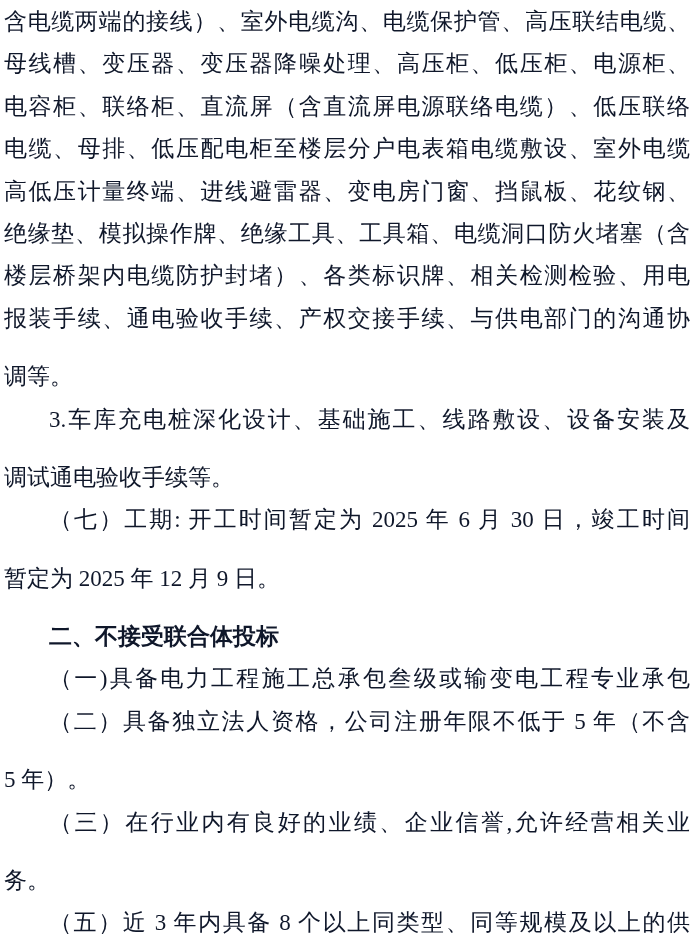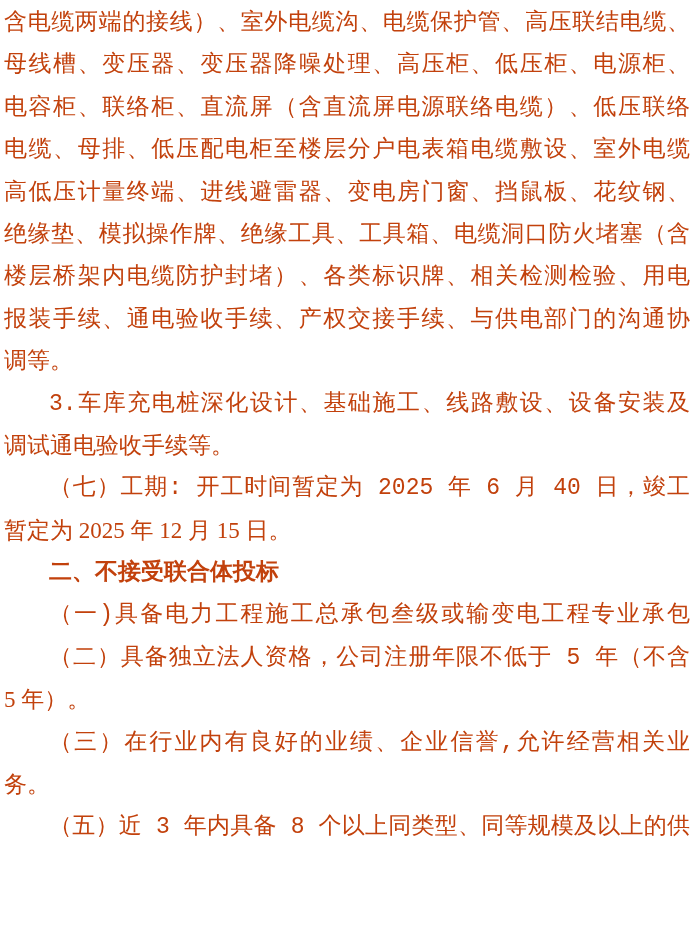--- a/index.html
+++ b/index.html
@@ -17,36 +17,36 @@
     box-sizing: border-box;
     width: 694px;
     height: 935px;
     padding: 1px 4px 0 4px;
     background: #ffffff;
   }
   .line {
     height: 42.4px;
     line-height: 42.4px;
     font-size: 23px;
-    color: #c2410c;
+    color: #0f172a;
     white-space: normal;
     overflow: hidden;
   }
   .line.justify {
     text-align: justify;
     text-align-last: justify;
     text-justify: inter-character;
   }
   .line.left {
     text-align: left;
     text-align-last: left;
+    margin-top: 16px;
   }
   .line.indent {
     text-indent: 45px;
-    font-family: Liberation Mono, monospace;
   }
   .line.bold {
     font-weight: bold;
   }
 </style>
 </head>
 <body>
 
 <div class="page">
   <div id="text-block">
@@ -54,22 +54,22 @@
       <div class="line justify">母线槽、变压器、变压器降噪处理、高压柜、低压柜、电源柜、</div>
       <div class="line justify">电容柜、联络柜、直流屏（含直流屏电源联络电缆）、低压联络</div>
       <div class="line justify">电缆、母排、低压配电柜至楼层分户电表箱电缆敷设、室外电缆沟、</div>
       <div class="line justify">高低压计量终端、进线避雷器、变电房门窗、挡鼠板、花纹钢、</div>
       <div class="line justify">绝缘垫、模拟操作牌、绝缘工具、工具箱、电缆洞口防火堵塞（含</div>
       <div class="line justify">楼层桥架内电缆防护封堵）、各类标识牌、相关检测检验、用电</div>
       <div class="line justify">报装手续、通电验收手续、产权交接手续、与供电部门的沟通协</div>
       <div class="line left">调等。</div>
       <div class="line justify indent">3.车库充电桩深化设计、基础施工、线路敷设、设备安装及</div>
       <div class="line left">调试通电验收手续等。</div>
-      <div class="line justify indent">（七）工期: 开工时间暂定为 2025 年 6 月 40 日，竣工时间</div>
-      <div class="line left">暂定为 2025 年 12 月 15 日。</div>
+      <div class="line justify indent">（七）工期: 开工时间暂定为 2025 年 6 月 30 日，竣工时间</div>
+      <div class="line left">暂定为 2025 年 12 月 9 日。</div>
       <div class="line left indent bold">二、不接受联合体投标</div>
       <div class="line justify indent">（一)具备电力工程施工总承包叁级或输变电工程专业承包</div>
       <div class="line justify indent">（二）具备独立法人资格，公司注册年限不低于 5 年（不含</div>
       <div class="line left">5 年）。</div>
       <div class="line justify indent">（三）在行业内有良好的业绩、企业信誉,允许经营相关业</div>
       <div class="line left">务。</div>
       <div class="line justify indent">（五）近 3 年内具备 8 个以上同类型、同等规模及以上的供</div>
     </div>
 </div>
 

